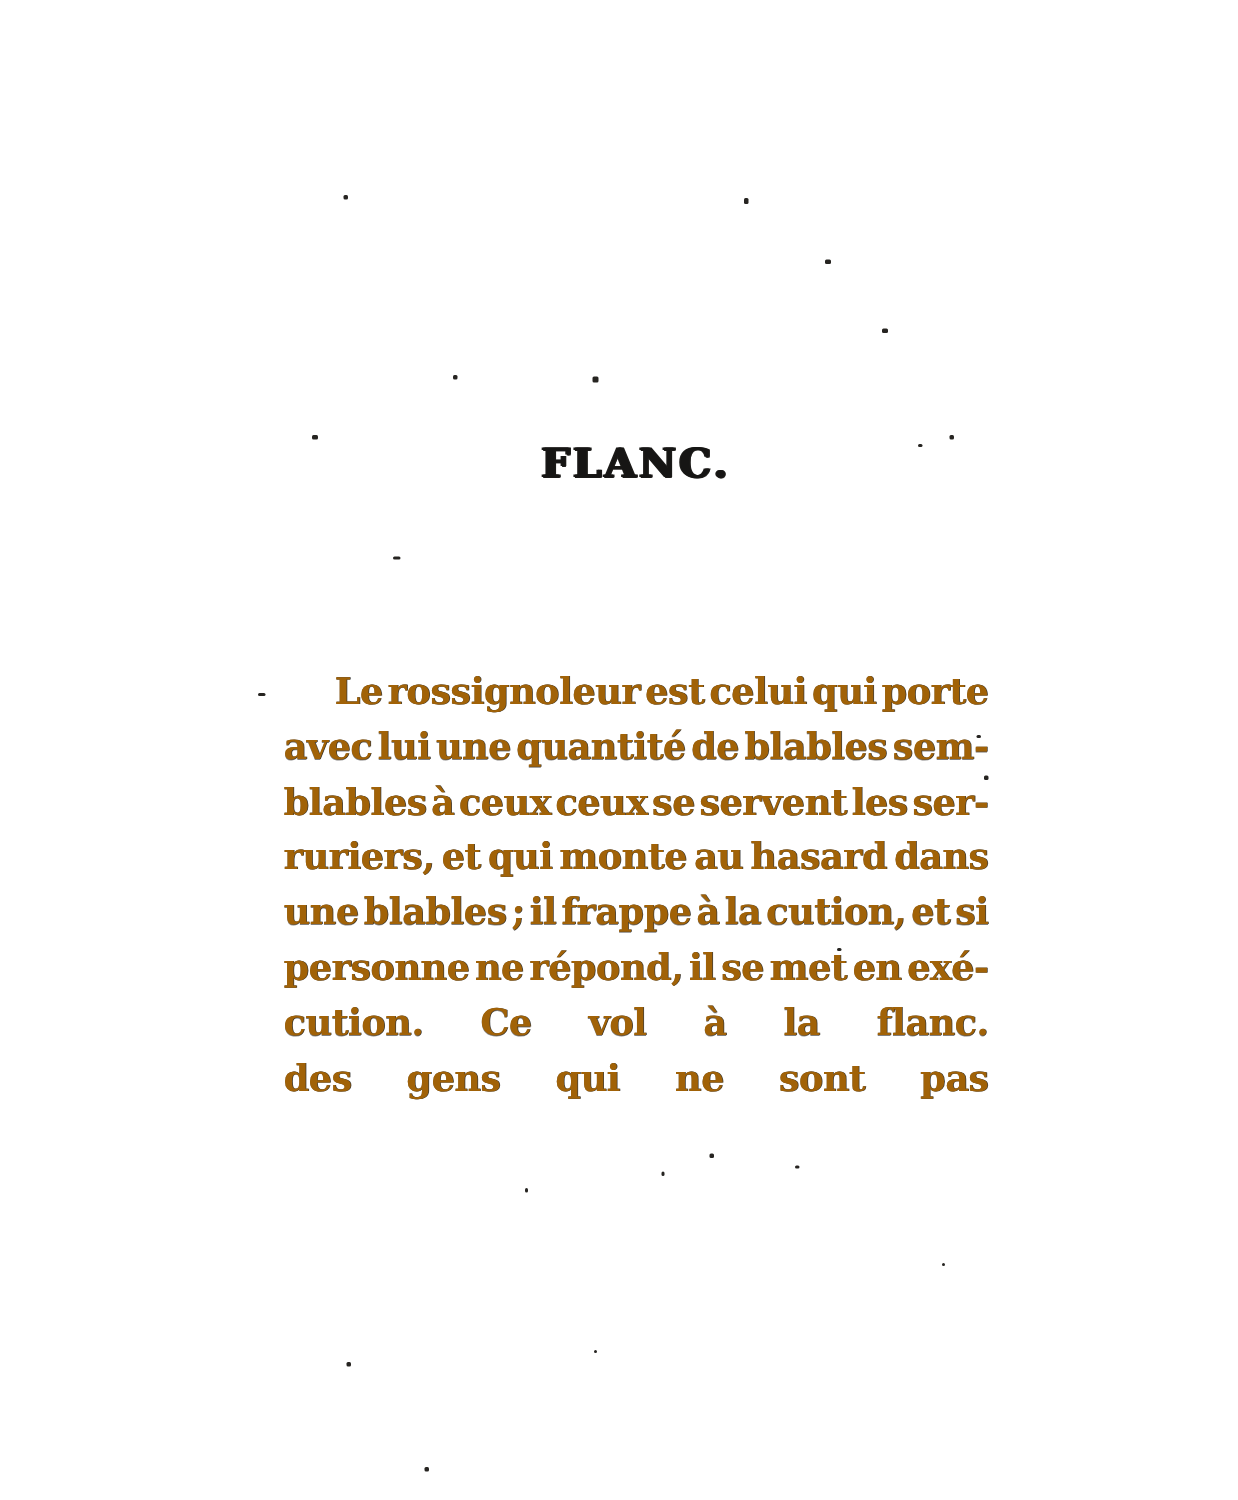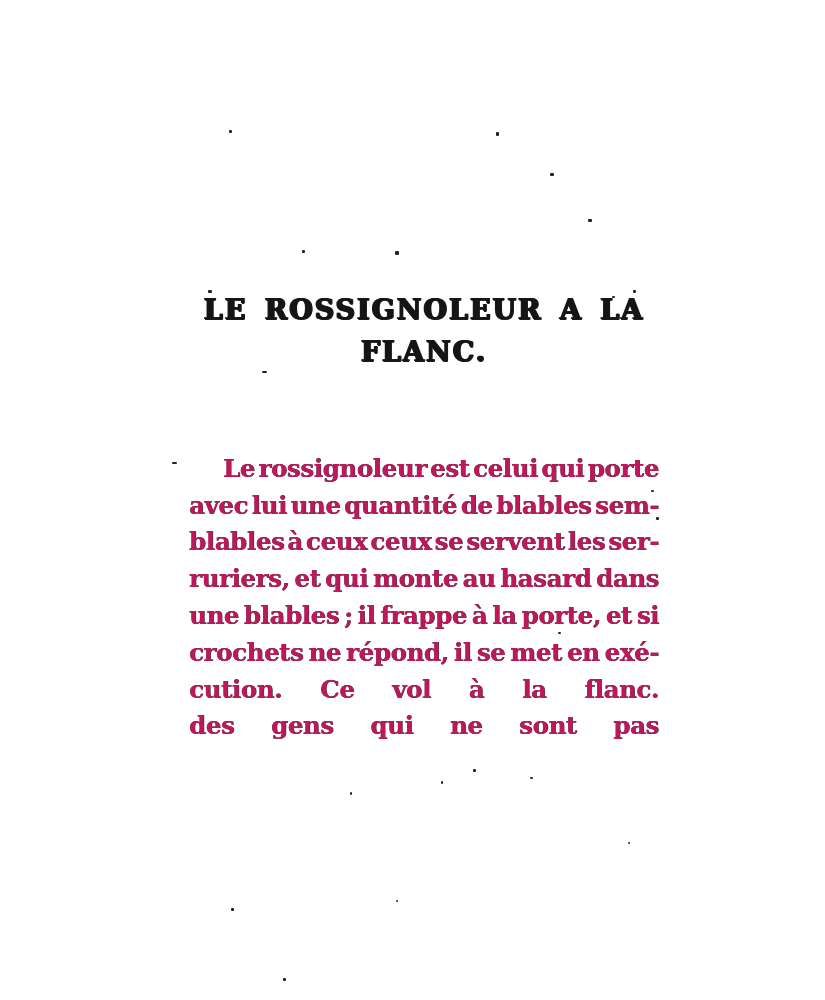--- a/index.html
+++ b/index.html
@@ -43,56 +43,55 @@
     position: absolute;
     top: 446px;
     left: 189px;
     width: 470px;
   }
   .pline {
     display: flex;
     flex-wrap: nowrap;
     justify-content: space-between;
     height: 36.8px;
-    align-items: flex-end;
+    align-items: flex-start;
     font-size: 24.5px;
     font-weight: 700;
     letter-spacing: -0.4px;
     white-space: pre;
-    color: #be185d;
+    color: #a16207;
     text-shadow: 0.5px 0 0 rgba(23,22,21,0.8), 0 0.4px 0 rgba(23,22,21,0.55);
   }
   .pline.indent {
     padding-left: 34px;
   }
   .pline span { display: inline-block; }
   
   .speck {
     position: absolute;
     background: #262421;
     border-radius: 1px;
   }
 </style>
 </head>
 <body>
 
 <div class="page">
 
   <div class="title-block">
-    <div class="title-line">LE ROSSIGNOLEUR A LA</div>
     <div class="title-line">FLANC.</div>
   </div>
 
   <div class="paragraph">
       <div class="pline indent"><span>Le</span><span>rossignoleur</span><span>est</span><span>celui</span><span>qui</span><span>porte</span></div>
       <div class="pline"><span>avec</span><span>lui</span><span>une</span><span>quantité</span><span>de</span><span>blables</span><span>sem-</span></div>
       <div class="pline"><span>blables</span><span>à</span><span>ceux</span><span>ceux</span><span>se</span><span>servent</span><span>les</span><span>ser-</span></div>
       <div class="pline"><span>ruriers,</span><span>et</span><span>qui</span><span>monte</span><span>au</span><span>hasard</span><span>dans</span></div>
-      <div class="pline"><span>une</span><span>blables</span><span>;</span><span>il</span><span>frappe</span><span>à</span><span>la</span><span>porte,</span><span>et</span><span>si</span></div>
-      <div class="pline"><span>crochets</span><span>ne</span><span>répond,</span><span>il</span><span>se</span><span>met</span><span>en</span><span>exé-</span></div>
+      <div class="pline"><span>une</span><span>blables</span><span>;</span><span>il</span><span>frappe</span><span>à</span><span>la</span><span>cution,</span><span>et</span><span>si</span></div>
+      <div class="pline"><span>personne</span><span>ne</span><span>répond,</span><span>il</span><span>se</span><span>met</span><span>en</span><span>exé-</span></div>
       <div class="pline"><span>cution.</span><span>Ce</span><span>vol</span><span>à</span><span>la</span><span>flanc.</span></div>
       <div class="pline"><span>des</span><span>gens</span><span>qui</span><span>ne</span><span>sont</span><span>pas</span></div>
     </div>
 
   <div id="speck-layer">
       <div class="speck" style="left: 229px; top: 130px; width: 3px; height: 3px;"></div>
       <div class="speck" style="left: 496px; top: 132px; width: 3px; height: 4px;"></div>
       <div class="speck" style="left: 550px; top: 173px; width: 4px; height: 3px;"></div>
       <div class="speck" style="left: 588px; top: 219px; width: 4px; height: 3px;"></div>
       <div class="speck" style="left: 302px; top: 250px; width: 3px; height: 3px;"></div>

